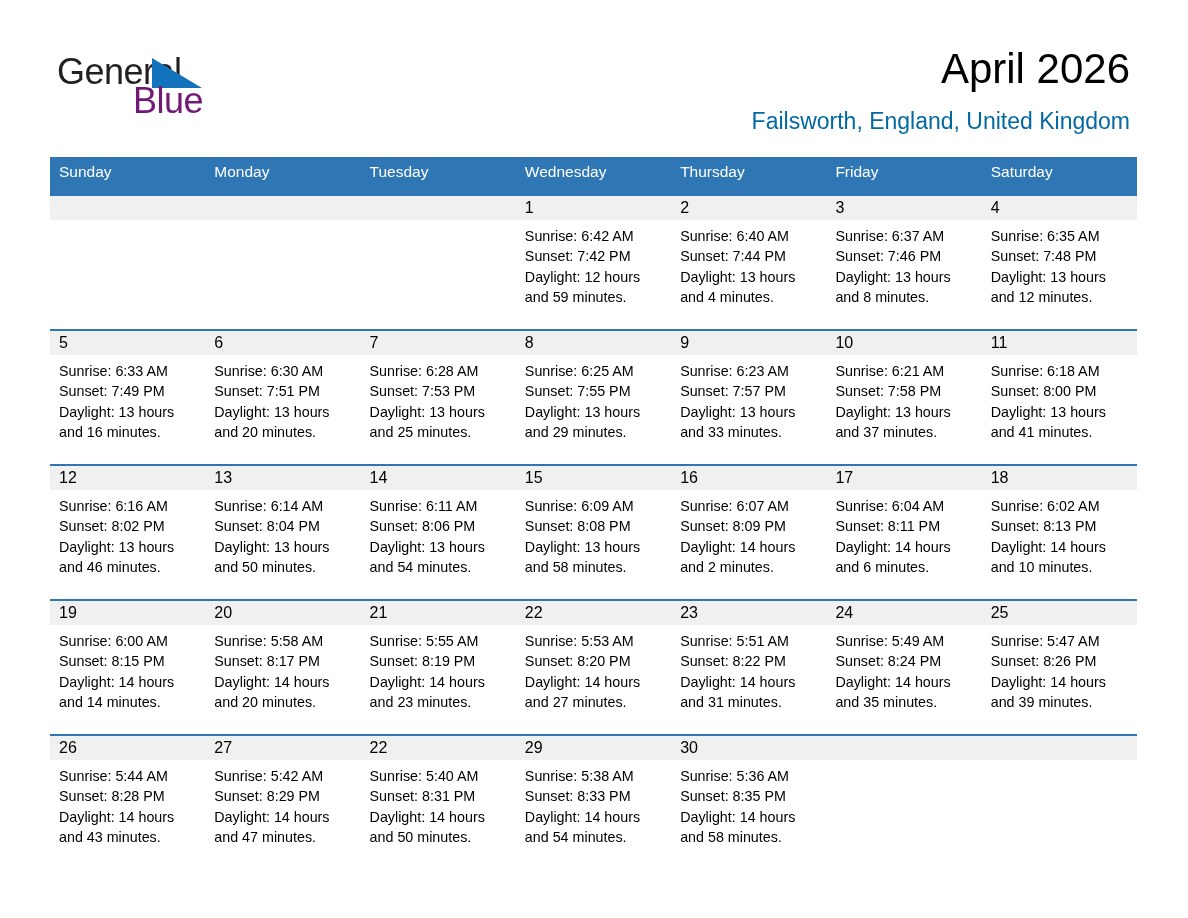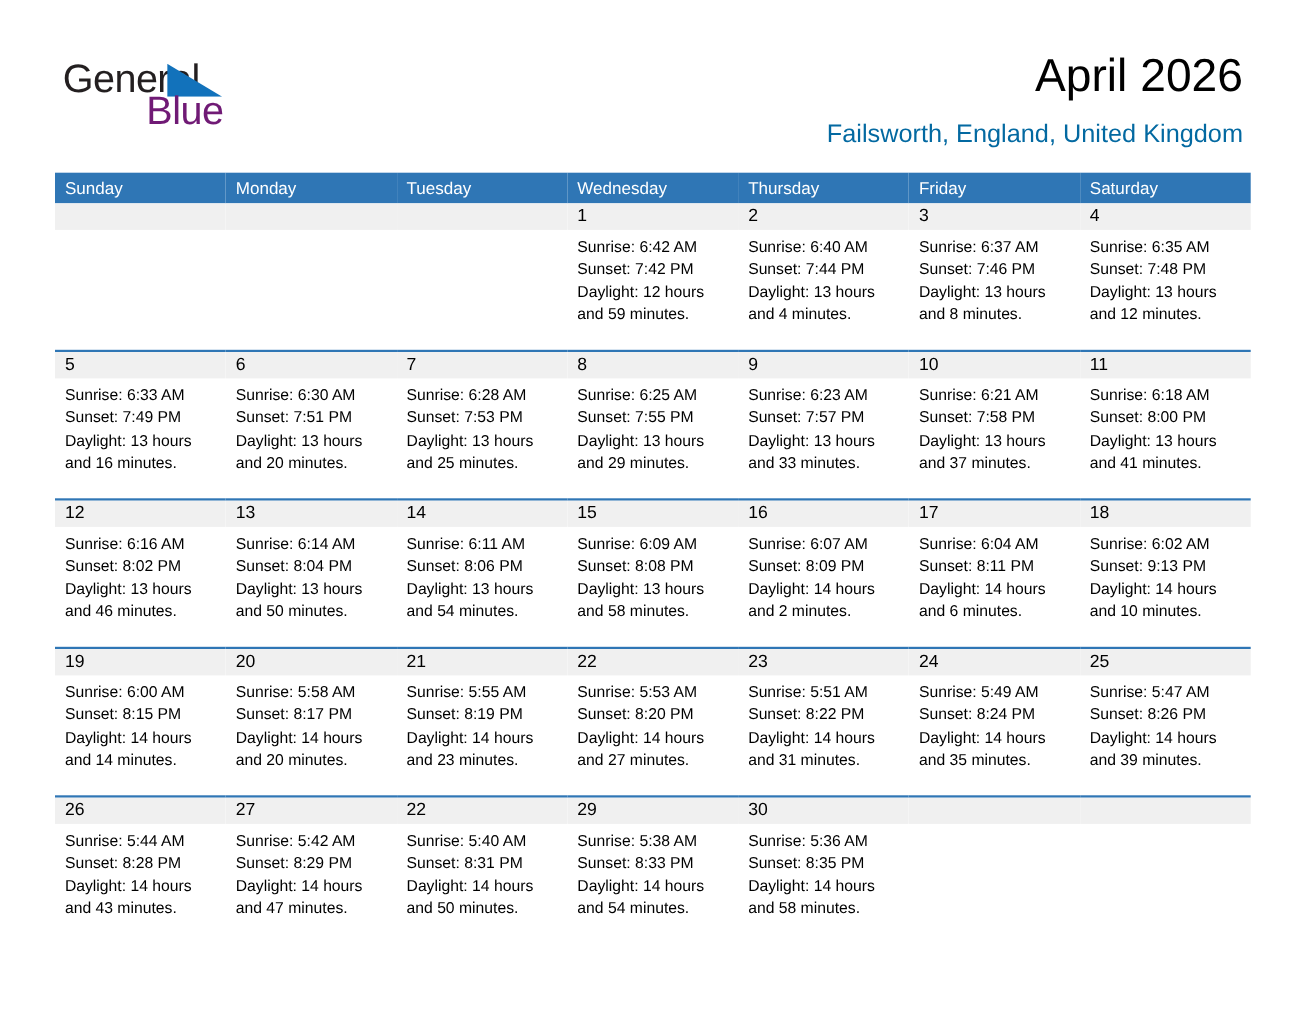--- a/index.html
+++ b/index.html
@@ -98,21 +98,21 @@
     table-layout: fixed;
   }
   .calendar col { width: 155.28px; }
 
   thead th {
     background: #2f76b5;
     color: #ffffff;
     font-size: 15.5px;
     font-weight: normal;
     text-align: left;
-    padding: 6px 0 4px 9px;
+    padding: 6px 0 15px 9px;
     height: 18px;
     vertical-align: middle;
     border: 0;
   }
 
   tbody td {
     vertical-align: top;
     padding: 0;
     border: 0;
     border-top: 2px solid #2f76b5;
@@ -397,21 +397,21 @@
                 <div>Daylight: 14 hours</div>
                 <div>and 6 minutes.</div>
               </div>
             </div>
           </td>
           <td>
             <div class="cell-inner">
               <div class="daynum">18</div>
               <div class="details">
                 <div>Sunrise: 6:02 AM</div>
-                <div>Sunset: 9:13 PM</div>
+                <div>Sunset: 8:13 PM</div>
                 <div>Daylight: 14 hours</div>
                 <div>and 10 minutes.</div>
               </div>
             </div>
           </td>
         </tr>
         <tr class="week-4">
           <td>
             <div class="cell-inner">
               <div class="daynum">19</div>

